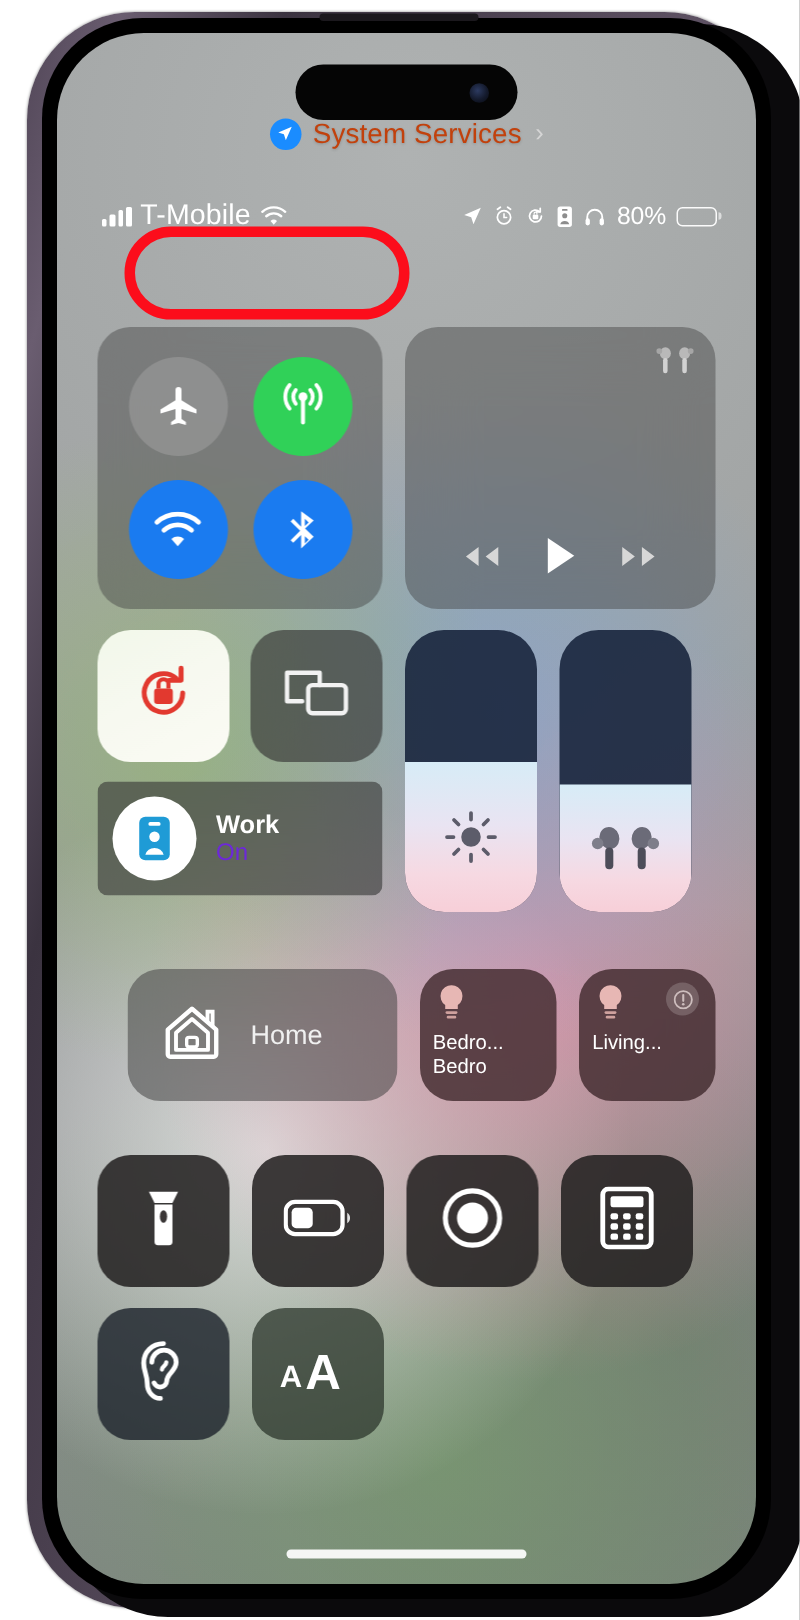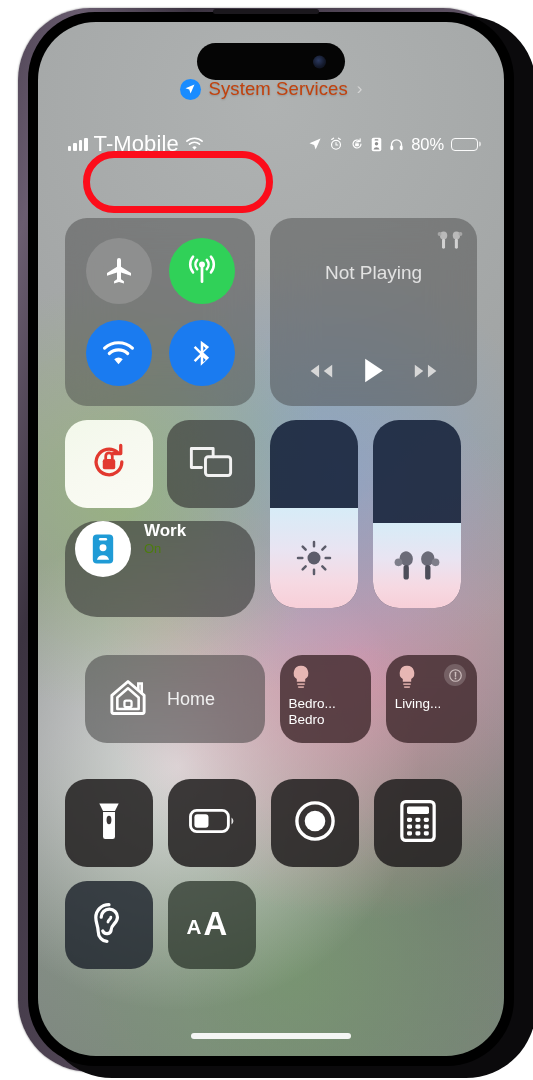--- a/index.html
+++ b/index.html
@@ -86,21 +86,21 @@
   }
   .sb-right{
     position:absolute; right:26px; display:flex; align-items:center; gap:7px;
   }
   .bars{ display:flex; align-items:flex-end; gap:2px; height:13px; }
   .bars i{ display:block; width:3.4px; background:#fff; border-radius:1px; }
   .bars i:nth-child(1){ height:5px; }
   .bars i:nth-child(2){ height:8px; }
   .bars i:nth-child(3){ height:11px; }
   .bars i:nth-child(4){ height:13px; }
-  .carrier{ font-size:22px; color:#fff; letter-spacing:.1px; }
+  .carrier{ font-size:19px; color:#fff; letter-spacing:.1px; }
   .sb-icon{ display:flex; align-items:center; }
   .sb-icon svg{ display:block; }
   .batt-pct{ font-size:16.5px; color:#fff; letter-spacing:-.1px; }
   .batt{
     width:27px; height:13px; border:1.6px solid rgba(255,255,255,.95);
     border-radius:4px; position:relative; padding:1.4px;
   }
   .batt:after{
     content:""; position:absolute; right:-3.6px; top:50%; transform:translateY(-50%);
     width:2px; height:5px; background:rgba(255,255,255,.6); border-radius:0 2px 2px 0;
@@ -162,32 +162,32 @@
     display:flex; align-items:center; justify-content:center;
     background:rgba(48,46,46,.62);
     backdrop-filter:blur(18px); -webkit-backdrop-filter:blur(18px);
   }
   .sq.lit{
     background:linear-gradient(150deg,#f2f8ea 0%,#f7f9f0 45%,#fbfbf4 100%);
   }
 
   
   .focus{
-    width:190px; height:96px; border-radius:32px; display:flex; align-items:flex-start;
+    width:190px; height:76px; border-radius:7px; display:flex; align-items:center;
     padding-left:10px; gap:13px;
     background:rgba(48,48,48,.58);
     backdrop-filter:blur(18px); -webkit-backdrop-filter:blur(18px);
   }
   .focus-badge{
     width:56px; height:56px; border-radius:50%; background:#fff;
     display:flex; align-items:center; justify-content:center; flex:0 0 auto;
   }
   .focus-txt{ display:flex; flex-direction:column; line-height:1.18; }
   .focus-title{ color:#fff; font-size:17px; font-weight:bold; }
-  .focus-sub{ color:#4d7c0f; font-size:13px; }
+  .focus-sub{ color:#6d28d9; font-size:16px; }
 
   
   .slider{
     width:88px; height:188px; border-radius:26px; overflow:hidden;
     position:relative; background:rgba(22,34,58,.88);
     display:flex; flex-direction:column; justify-content:flex-end;
   }
   .slider-fill{
     width:100%;
     background:linear-gradient(180deg,#d7ecf7 0%,#e9e4f2 42%,#f6d9e2 75%,#f7cfd8 100%);
@@ -372,21 +372,20 @@
           <span class="media-route">
             <svg width="26" height="22" viewBox="0 0 28 24">
               <ellipse cx="7" cy="6" rx="4" ry="4.4" fill="#b9b9b9"></ellipse>
               <ellipse cx="21" cy="6" rx="4" ry="4.4" fill="#b9b9b9"></ellipse>
               <rect x="5.3" y="9.5" width="3.3" height="11" rx="1.6" fill="#d2d2d2"></rect>
               <rect x="19.3" y="9.5" width="3.3" height="11" rx="1.6" fill="#d2d2d2"></rect>
               <circle cx="2.6" cy="4.4" r="2.1" fill="#a6a6a6"></circle>
               <circle cx="25.4" cy="4.4" r="2.1" fill="#a6a6a6"></circle>
             </svg>
           </span>
-          <div class="media-title">Not Playing</div>
           <div class="media-ctrls">
             <span>
               <svg width="30" height="20" viewBox="0 0 32 20">
                   <path d="M15 3.2v13.6L6 10zM29 3.2v13.6L20 10z" fill="#d7d7d7"></path>
                 </svg>
             </span>
             <span>
               <svg width="23" height="27" viewBox="0 0 22 26">
                   <path d="M3 1.6 20 13 3 24.4z" fill="#fff"></path>
                 </svg>

